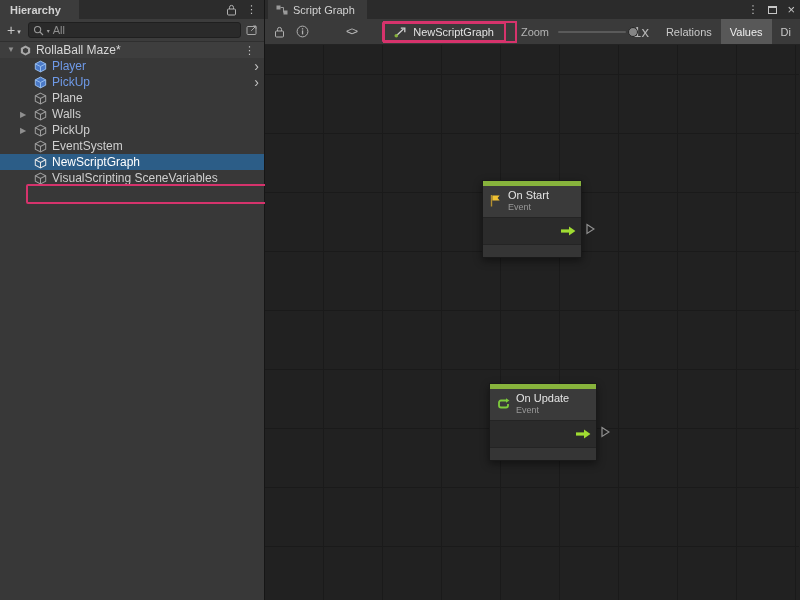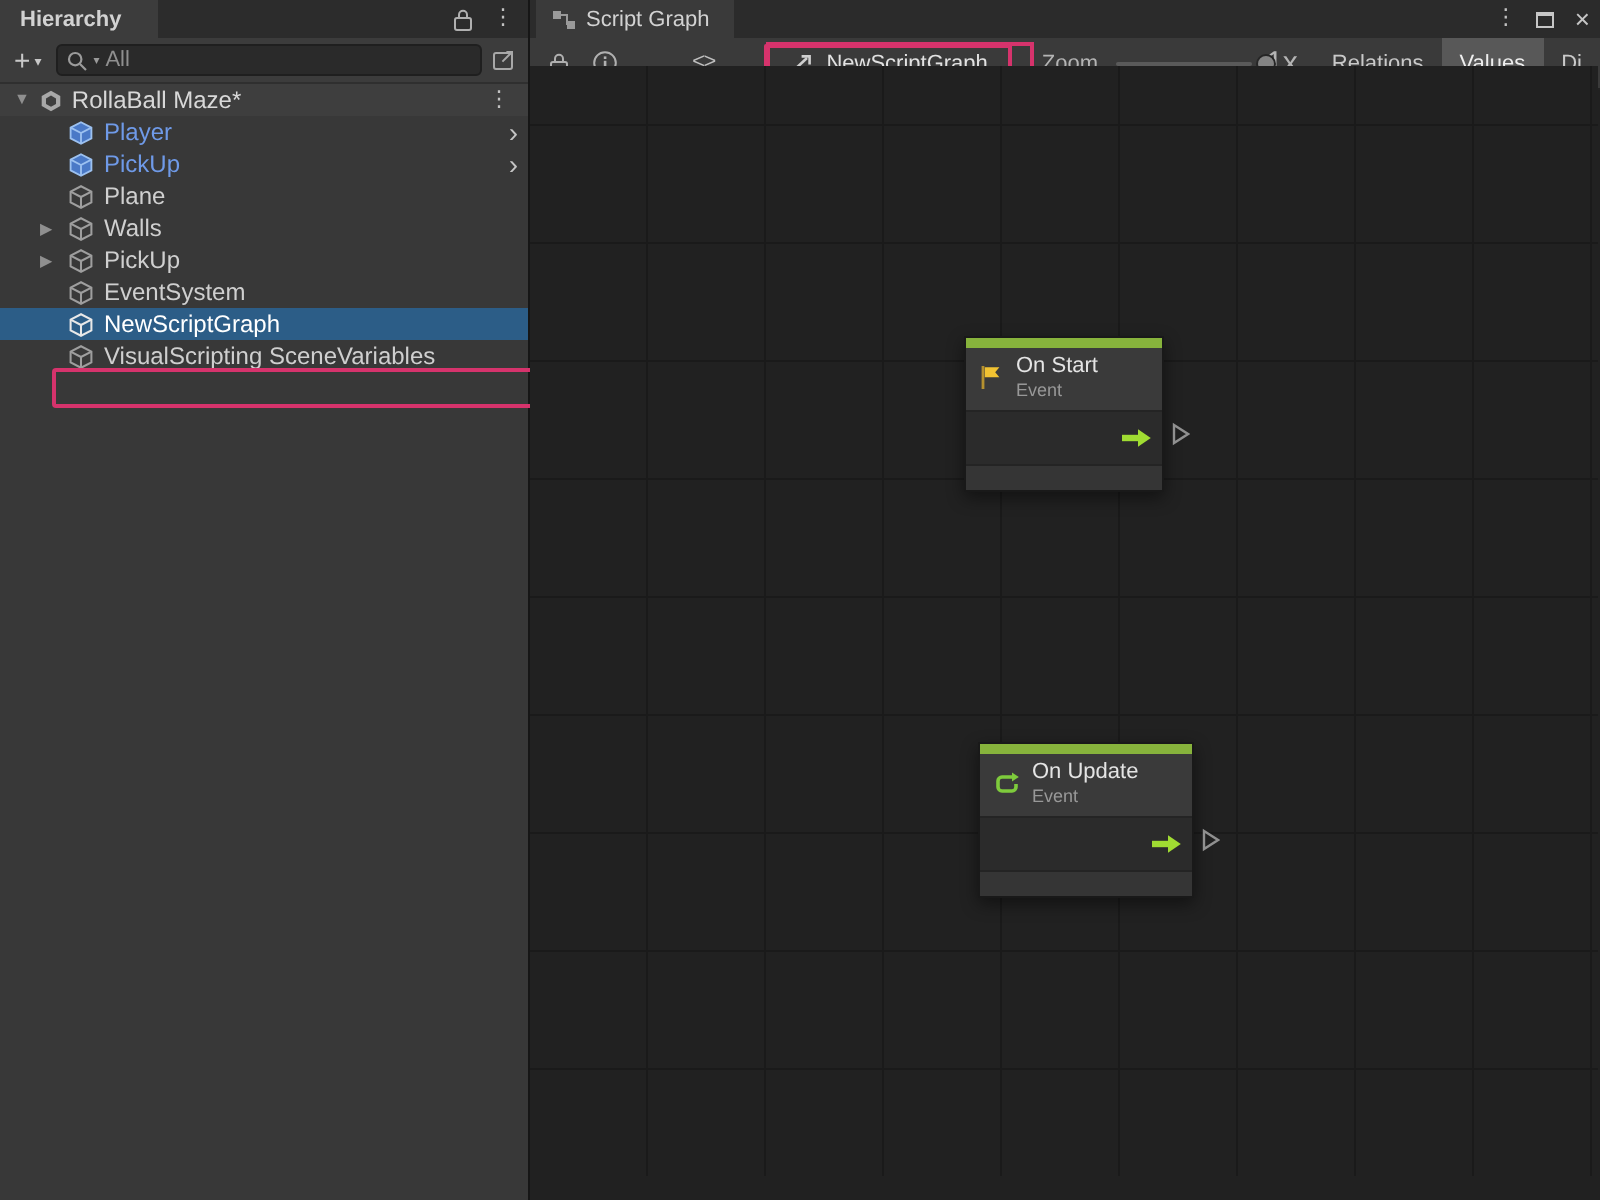--- a/index.html
+++ b/index.html
@@ -78,21 +78,21 @@
   .slider { width:82px; height:2px; background:#5a5a5a; border-radius:1px;
             position:relative; margin:0 7px 0 9px; }
   .knob { position:absolute; top:50%; left:70px; transform:translateY(-50%);
           width:10px; height:10px; border-radius:50%; background:#848484;
           border:1px solid #262626; }
   .zoomval { font-size:15px; color:#b4b4b4; margin-right:8px; }
   .tbtn { height:26px; display:flex; align-items:center; padding:0 9px;
           font-size:11px; color:#c9c9c9; white-space:nowrap; }
   .tbtn.active { background:#585858; color:#eeeeee; }
 
-  .gcanvas { position:absolute; top:33px; left:0; width:534px; height:555px;
+  .gcanvas { position:absolute; top:45px; left:0; width:534px; height:555px;
              background-color:#212121;
              background-image:
                linear-gradient(to right, #1a1a1a 1px, transparent 1px),
                linear-gradient(to bottom, #1a1a1a 1px, transparent 1px);
              background-size:59px 59px; background-position:58px 29px;
              overflow:visible;padding-left:45px; }
 
   
   .node { position:absolute; background:#2e2e2e; border:1px solid #191919;
           box-shadow:0 3px 8px rgba(0,0,0,.45); }

